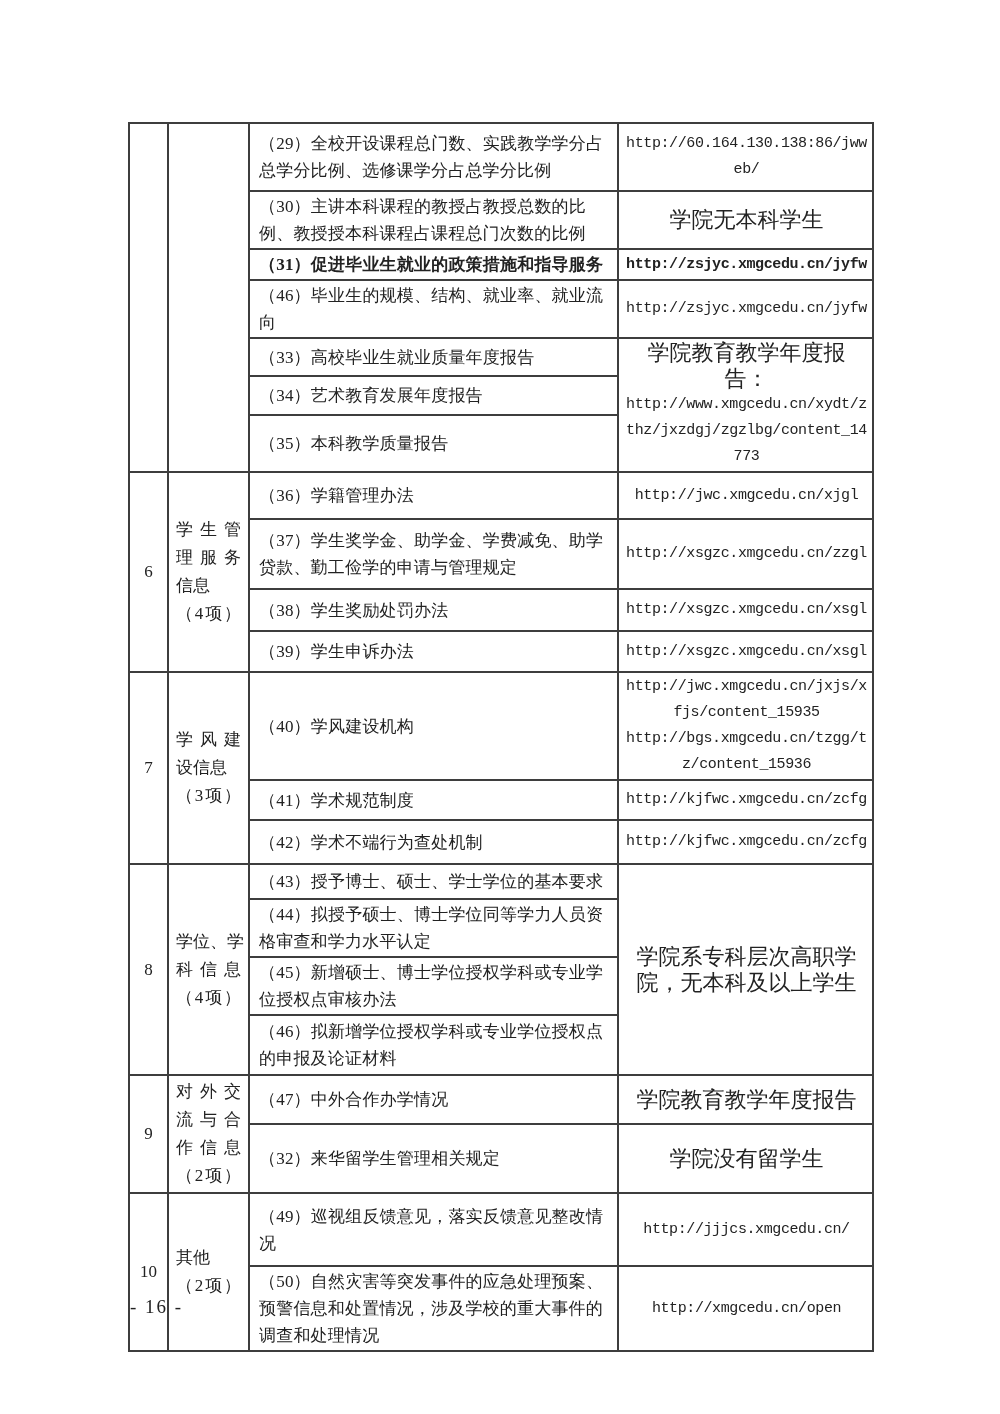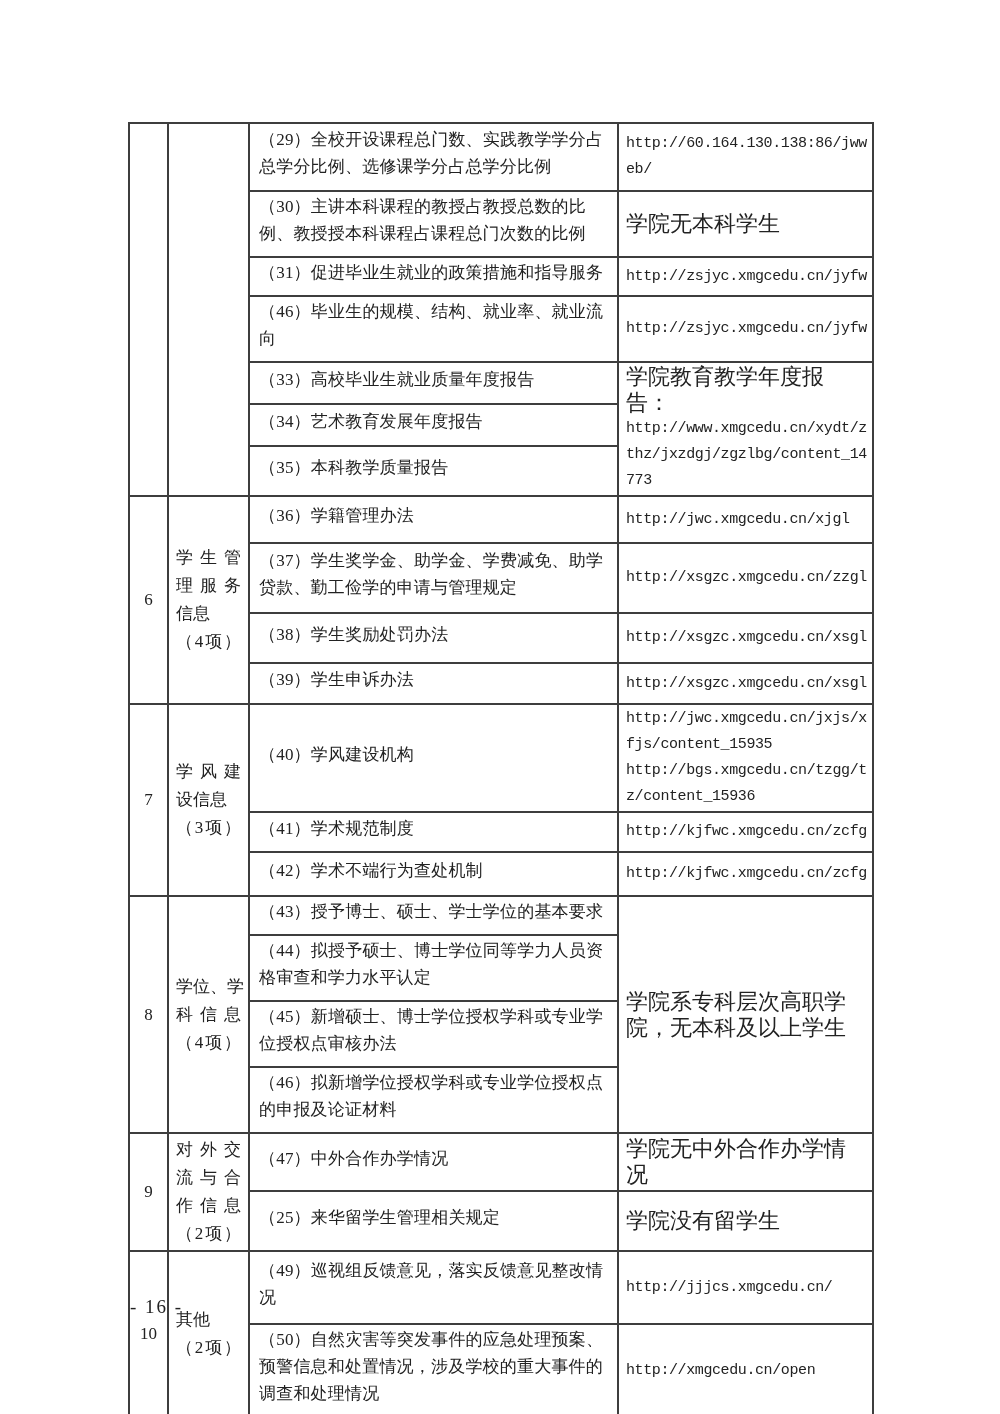--- a/index.html
+++ b/index.html
@@ -35,27 +35,27 @@
     line-height:28px;height:28px;
     white-space:nowrap;
   }
   .cat-line.j{
     display:flex;
     justify-content:space-between;
   }
   td.item-cell{
     font-size:17px;
     line-height:27px;
-    padding:1px 6px 9px 9px;
+    padding:1px 6px 1px 9px;
     letter-spacing:0.2px;
     text-align:left;
   }
   td.right-cell{
     padding:1px 5px 1px 7px;
-    text-align:left;
+    text-align:center;
   }
   .url{
     font-family:"Liberation Mono","DejaVu Sans Mono",monospace;
     font-size:15px;
     line-height:26px;
     letter-spacing:-0.4px;
     word-break:break-all;
   }
   .remark{
     font-size:22px;
@@ -87,21 +87,21 @@
         <td class="right-cell" rowspan="1">
           <div class="url">http://60.164.130.138:86/jwweb/</div>
         </td>
       </tr>
       <tr style="height: 50px;">
         <td class="item-cell">（30）主讲本科课程的教授占教授总数的比例、教授授本科课程占课程总门次数的比例</td>
         <td class="right-cell" rowspan="1">
           <div class="remark">学院无本科学生</div>
         </td>
       </tr>
-      <tr style="height: 31px;">
+      <tr style="height: 31px; font-weight: bold;">
         <td class="item-cell">（31）促进毕业生就业的政策措施和指导服务</td>
         <td class="right-cell" rowspan="1">
           <div class="url">http://zsjyc.xmgcedu.cn/jyfw</div>
         </td>
       </tr>
       <tr style="height: 34px;">
         <td class="item-cell">（46）毕业生的规模、结构、就业率、就业流向</td>
         <td class="right-cell" rowspan="1">
           <div class="url">http://zsjyc.xmgcedu.cn/jyfw</div>
         </td>
@@ -144,21 +144,21 @@
         <td class="right-cell" rowspan="1">
           <div class="url">http://jwc.xmgcedu.cn/xjgl</div>
         </td>
       </tr>
       <tr style="height: 70px;">
         <td class="item-cell">（37）学生奖学金、助学金、学费减免、助学贷款、勤工俭学的申请与管理规定</td>
         <td class="right-cell" rowspan="1">
           <div class="url">http://xsgzc.xmgcedu.cn/zzgl</div>
         </td>
       </tr>
-      <tr style="height: 50px; margin-top: 24px;">
+      <tr style="height: 42px; margin-top: 24px;">
         <td class="item-cell">（38）学生奖励处罚办法</td>
         <td class="right-cell" rowspan="1">
           <div class="url">http://xsgzc.xmgcedu.cn/xsgl</div>
         </td>
       </tr>
       <tr style="height: 41px;">
         <td class="item-cell">（39）学生申诉办法</td>
         <td class="right-cell" rowspan="1">
           <div class="url">http://xsgzc.xmgcedu.cn/xsgl</div>
         </td>
@@ -252,25 +252,25 @@
           </div>
           <div class="cat-line j">
             <span>（</span>
             <span>2</span>
             <span>项</span>
             <span>）</span>
           </div>
         </td>
         <td class="item-cell">（47）中外合作办学情况</td>
         <td class="right-cell" rowspan="1">
-          <div class="remark">学院无中外合作办学情况</div>
+          <div class="remark">学院教育教学年度报告</div>
         </td>
       </tr>
       <tr style="height: 57px;">
-        <td class="item-cell">（25）来华留学生管理相关规定</td>
+        <td class="item-cell">（32）来华留学生管理相关规定</td>
         <td class="right-cell" rowspan="1">
           <div class="remark">学院没有留学生</div>
         </td>
       </tr>
       <tr style="height: 73px;">
         <td class="num-cell" rowspan="2">10</td>
         <td class="category-cell" rowspan="2">
           <div class="cat-line">其他</div>
           <div class="cat-line j">
             <span>（</span>

